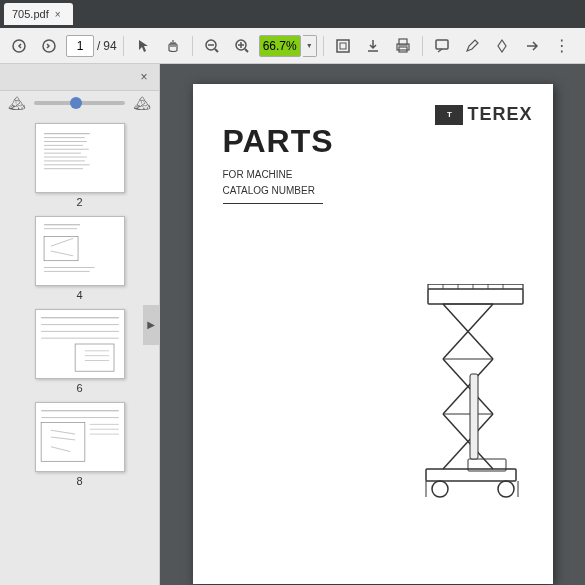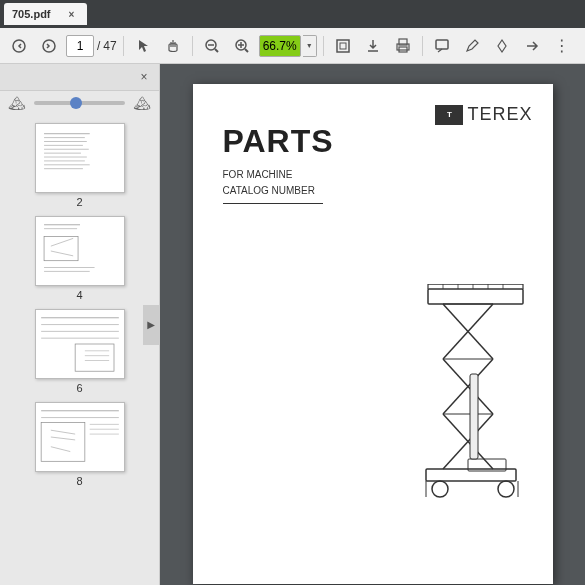--- a/index.html
+++ b/index.html
@@ -24,23 +24,22 @@
     }
     .tab {
       display: flex;
       align-items: center;
       background: #f5f5f5;
       height: 22px;
       padding: 0 8px;
       border-radius: 3px 3px 0 0;
       font-size: 11px;
       color: #333;
-      gap: 14px;
-      cursor: pointer;
-      font-weight: bold;
+      gap: 2px;
+      cursor: pointer;
     }
     .tab-close {
       width: 14px;
       height: 14px;
       display: flex;
       align-items: center;
       justify-content: center;
       border-radius: 50%;
       font-size: 10px;
       color: #555;
@@ -282,21 +281,21 @@
       background: #333;
       display: flex;
       align-items: center;
       justify-content: center;
       color: white;
       font-size: 8px;
       font-weight: bold;
     }
     .terex-text {
       font-size: 18px;
-      font-weight: normal;
+      font-weight: bold;
       color: #333;
       letter-spacing: 1px;
     }
 
     .pdf-subtitle {
       font-size: 13px;
       font-weight: bold;
       color: #333;
       margin-top: 60px;
       margin-bottom: 30px;
@@ -353,21 +352,21 @@
   </div>
   <div class="toolbar-btn" title="Next Page">
     <svg width="16" height="16" viewBox="0 0 16 16">
         <circle cx="8" cy="8" r="6" fill="none" stroke="#555" stroke-width="1.5"></circle>
         <polyline points="6,6 8,8 6,10" fill="none" stroke="#555" stroke-width="1.5"></polyline>
       </svg>
   </div>
   <div class="page-input-group">
     <input class="page-input" type="text" value="1" style="">
     <span>/</span>
-    <span>47</span>
+    <span>94</span>
   </div>
   <div class="toolbar-divider"></div>
   <div class="toolbar-btn" title="Select Tool">
     <svg width="16" height="16" viewBox="0 0 16 16">
         <path d="M4,2 L4,12 L7,9 L9,14 L11,13 L9,8 L13,8 Z" fill="#555"></path>
       </svg>
   </div>
   <div class="toolbar-btn" title="Hand Tool">
     <svg width="16" height="16" viewBox="0 0 16 16">
         <path d="M8,2 L8,9 M6,4 L6,9 M10,4 L10,9 M4,7 C4,5 12,5 12,7 L12,12 C12,14 4,14 4,12 Z" fill="none" stroke="#555" stroke-width="1.2"></path>

